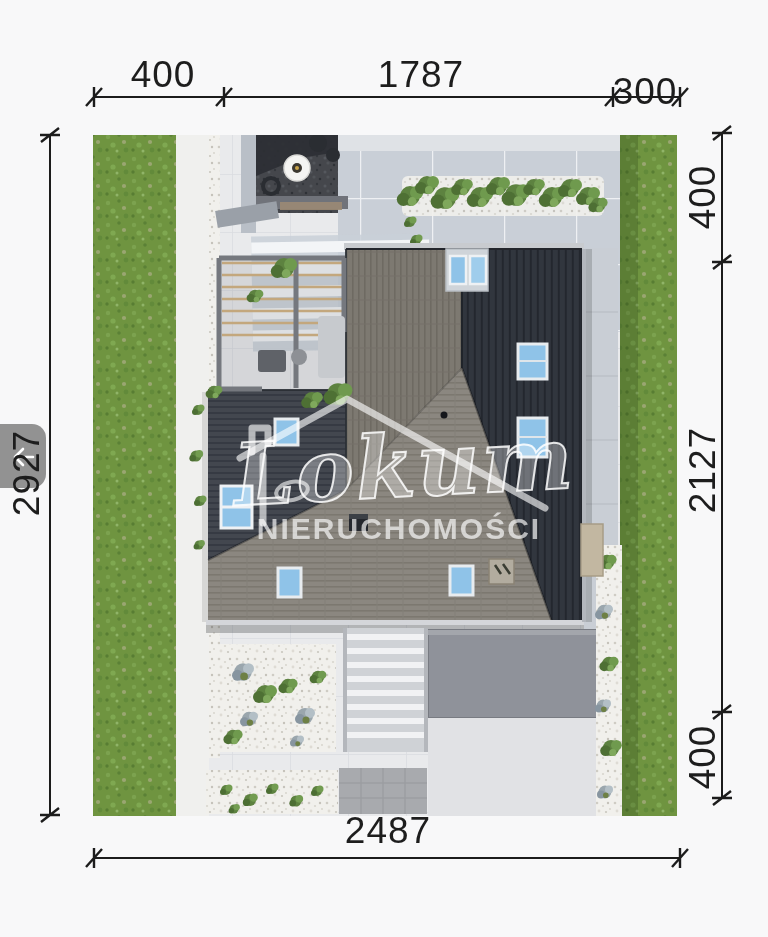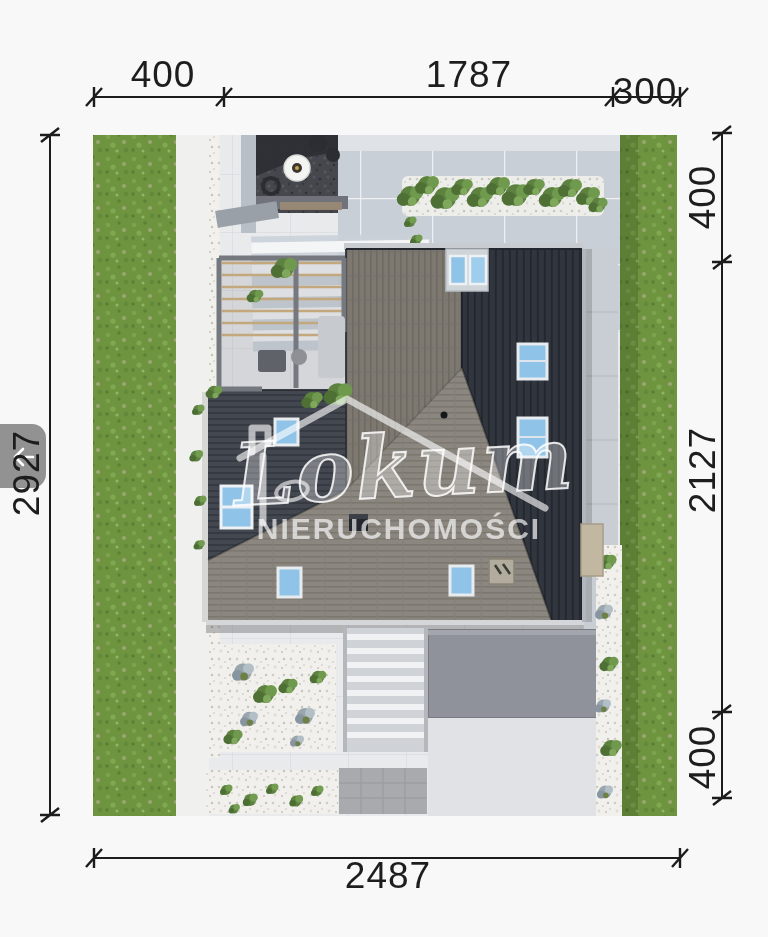--- a/index.html
+++ b/index.html
@@ -331,21 +331,21 @@
     <div class="wm-sub">NIERUCHOMOŚCI</div>
   </div>
 
   <div class="nav-pill">
     <svg width="26" height="26" viewBox="0 0 26 26">
       <path d="M23,13 L5,13 M13,5 L5,13 L13,21" fill="none" stroke="#ffffff" stroke-width="2.6" stroke-linecap="round" stroke-linejoin="round"></path>
     </svg>
   </div>
 
   <div class="dim-label" style="left:163px;top:75px;">400</div>
-  <div class="dim-label" style="left:421px;top:75px;margin-left:48px;">1787</div>
+  <div class="dim-label" style="left:421px;top:75px;">1787</div>
   <div class="dim-label" style="left:645px;top:92px;">300</div>
   <div class="dim-label vert" style="left:27px;top:473px;">2927</div>
   <div class="dim-label vert" style="left:703px;top:197px;">400</div>
   <div class="dim-label vert" style="left:703px;top:470px;">2127</div>
   <div class="dim-label vert" style="left:703px;top:757px;">400</div>
-  <div class="dim-label" style="left:388px;top:876px;">2487</div>
+  <div class="dim-label" style="left:388px;top:831px;">2487</div>
 
 </div>
 
 </body></html>

